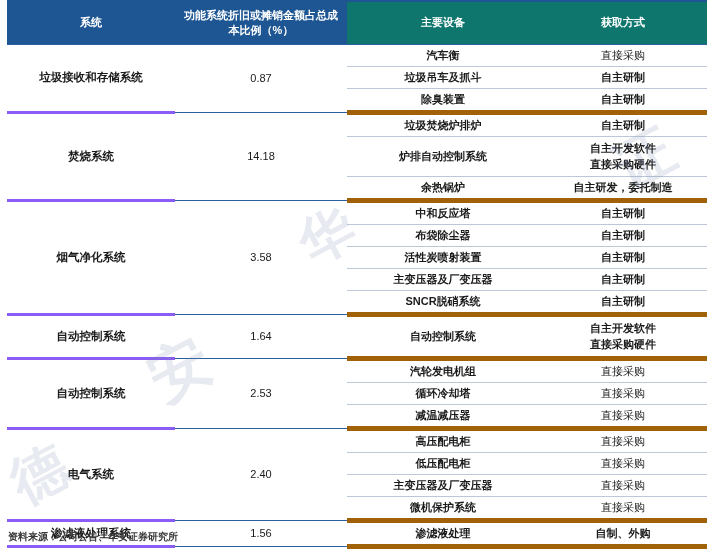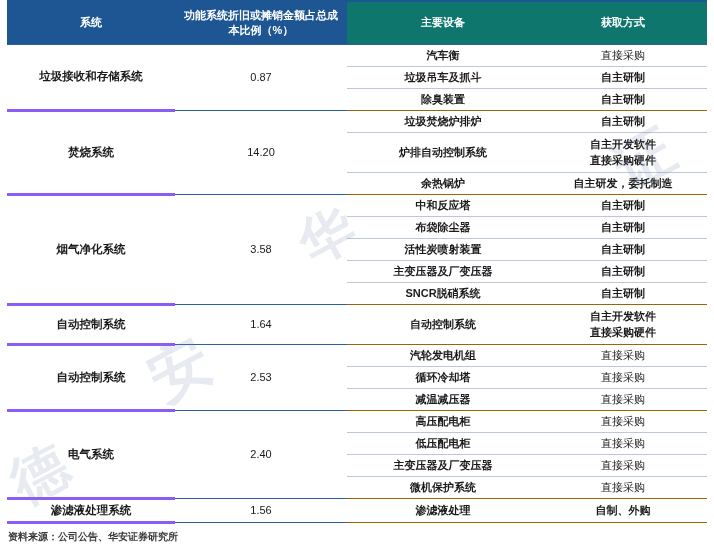--- a/index.html
+++ b/index.html
@@ -63,21 +63,21 @@
     font-size: 11px;
   }
   td.equip {
     border-bottom: 1px solid #bcc8d8;
     font-weight: bold;
   }
   td.way {
     border-bottom: 1px solid #bcc8d8;
   }
   td.way.bold { font-weight: bold; }
-  td.equip.last, td.way.last { border-bottom: 1px solid #a16207; }
+  td.equip.last, td.way.last { border-bottom: 5px solid #a16207; }
   tr.group-top td.equip, tr.group-top td.way { border-top: 1px solid #2c5f9e; }
   .way-two {
     line-height: 1.5;
   }
   .source {
     position: absolute;
     left: 8px;
     bottom: 5px;
     font-size: 10px;
     color: #3a3a3a;
@@ -138,21 +138,21 @@
         <tr>
           <td class="equip">垃圾吊车及抓斗</td>
           <td class="way bold">自主研制</td>
         </tr>
         <tr>
           <td class="equip last">除臭装置</td>
           <td class="way bold last">自主研制</td>
         </tr>
         <tr class="group-top">
           <td class="sys" rowspan="3">焚烧系统</td>
-          <td class="pct" rowspan="3">14.20</td>
+          <td class="pct" rowspan="3">14.18</td>
           <td class="equip">垃圾焚烧炉排炉</td>
           <td class="way bold">自主研制</td>
         </tr>
         <tr>
           <td class="equip">炉排自动控制系统</td>
           <td class="way bold">
             <div class="way-two">
               <div>自主开发软件</div>
               <div>直接采购硬件</div>
             </div>

